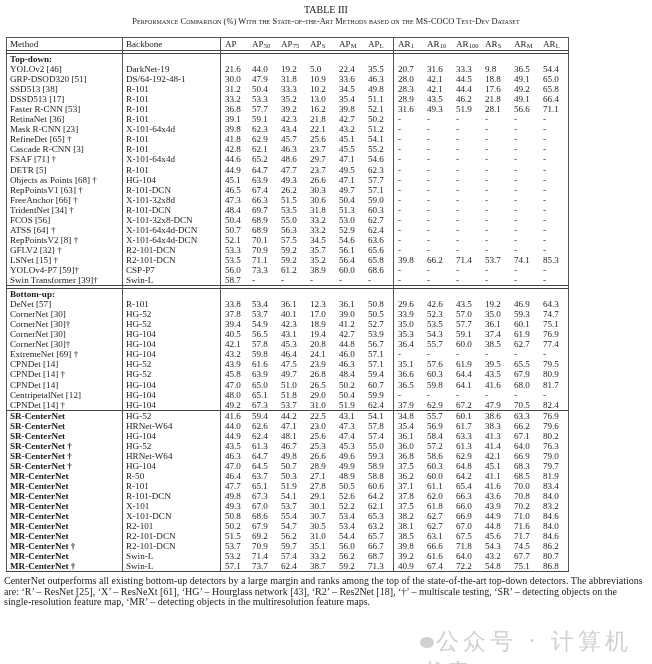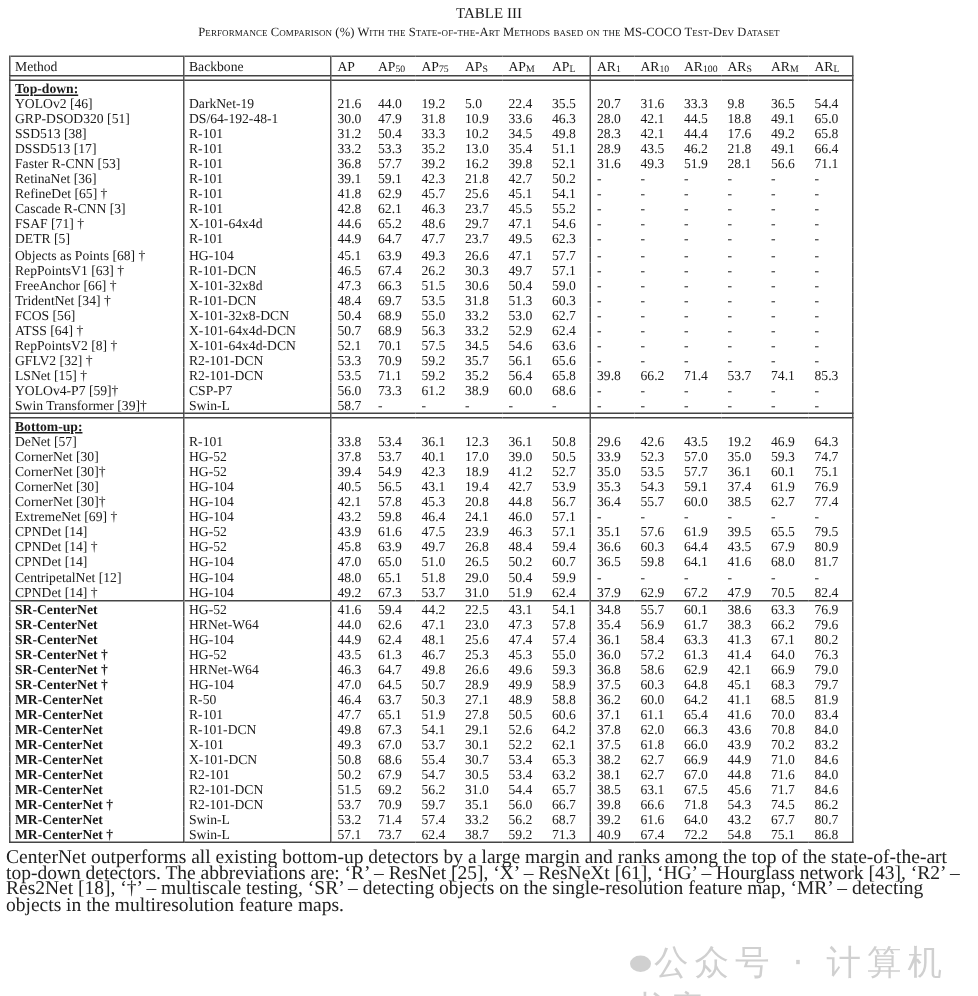--- a/index.html
+++ b/index.html
@@ -10,26 +10,26 @@
   td, th { padding:0 0 0 3px; white-space:nowrap; font-weight:normal; text-align:left; vertical-align:top; }
   th { border-bottom:1px solid #444; padding-top:1px; padding-bottom:0; height:11px; }
   .hdrrow { border-top:1.5px solid #555; }
   .c-method { width:112px; border-left:1px solid #555; border-right:1px solid #555; }
   .c-backbone { width:94px; border-right:1px solid #555; }
   .c-num { width:25px; padding-left:4px; }
   .c-ap { width:23px; padding-left:4px;}
   .c-apl { border-right:1px solid #555; }
   .c-arl { border-right:1px solid #555; }
   .sep td { height:2px; padding:0; border-bottom:1px solid #444; }
-  .section-head td { padding-top:0;text-decoration:underline; }
+  .section-head td { padding-top:0; }
   .bold { font-weight:bold; }
   .endrow td { border-bottom:1px solid #444; }
   .groupsep td { border-top:1px solid #444; }
   sub { font-size:6.5px; vertical-align:-1px; line-height:0; }
-  .footnote { font-size:13px; line-height:10.4px; margin:4px 6px 0 4px; color:#222; }
+  .footnote { font-size:10px; line-height:10.4px; margin:4px 6px 0 4px; color:#222; }
   .watermark { position:absolute; left:420px; top:626px; font-family:"DejaVu Sans",sans-serif; font-size:23px; color:rgba(120,120,120,0.35); letter-spacing:4px; pointer-events:none; }
   .watermark .wm-icon { display:inline-block; width:14px; height:11px; border-radius:50%; background:rgba(120,120,120,0.35); margin-right:2px; vertical-align:middle; }
 </style>
 </head>
 <body>
 
 <div class="caption-label">TABLE III</div>
 <div class="caption-title">Performance Comparison (%) With the State-of-the-Art Methods based on the MS-COCO Test-Dev Dataset</div>
 
 <table>
@@ -174,20 +174,36 @@
         <td class="c-num">42.7</td>
         <td class="c-num c-apl">50.2</td>
         <td class="c-num">-</td>
         <td class="c-num">-</td>
         <td class="c-num">-</td>
         <td class="c-num">-</td>
         <td class="c-num">-</td>
         <td class="c-num c-arl">-</td>
       </tr>
       <tr>
+        <td class="c-method">Mask R-CNN [23]</td>
+        <td class="c-backbone">X-101-64x4d</td>
+        <td class="c-ap">39.8</td>
+        <td class="c-num">62.3</td>
+        <td class="c-num">43.4</td>
+        <td class="c-num">22.1</td>
+        <td class="c-num">43.2</td>
+        <td class="c-num c-apl">51.2</td>
+        <td class="c-num">-</td>
+        <td class="c-num">-</td>
+        <td class="c-num">-</td>
+        <td class="c-num">-</td>
+        <td class="c-num">-</td>
+        <td class="c-num c-arl">-</td>
+      </tr>
+      <tr>
         <td class="c-method">RefineDet [65] †</td>
         <td class="c-backbone">R-101</td>
         <td class="c-ap">41.8</td>
         <td class="c-num">62.9</td>
         <td class="c-num">45.7</td>
         <td class="c-num">25.6</td>
         <td class="c-num">45.1</td>
         <td class="c-num c-apl">54.1</td>
         <td class="c-num">-</td>
         <td class="c-num">-</td>

